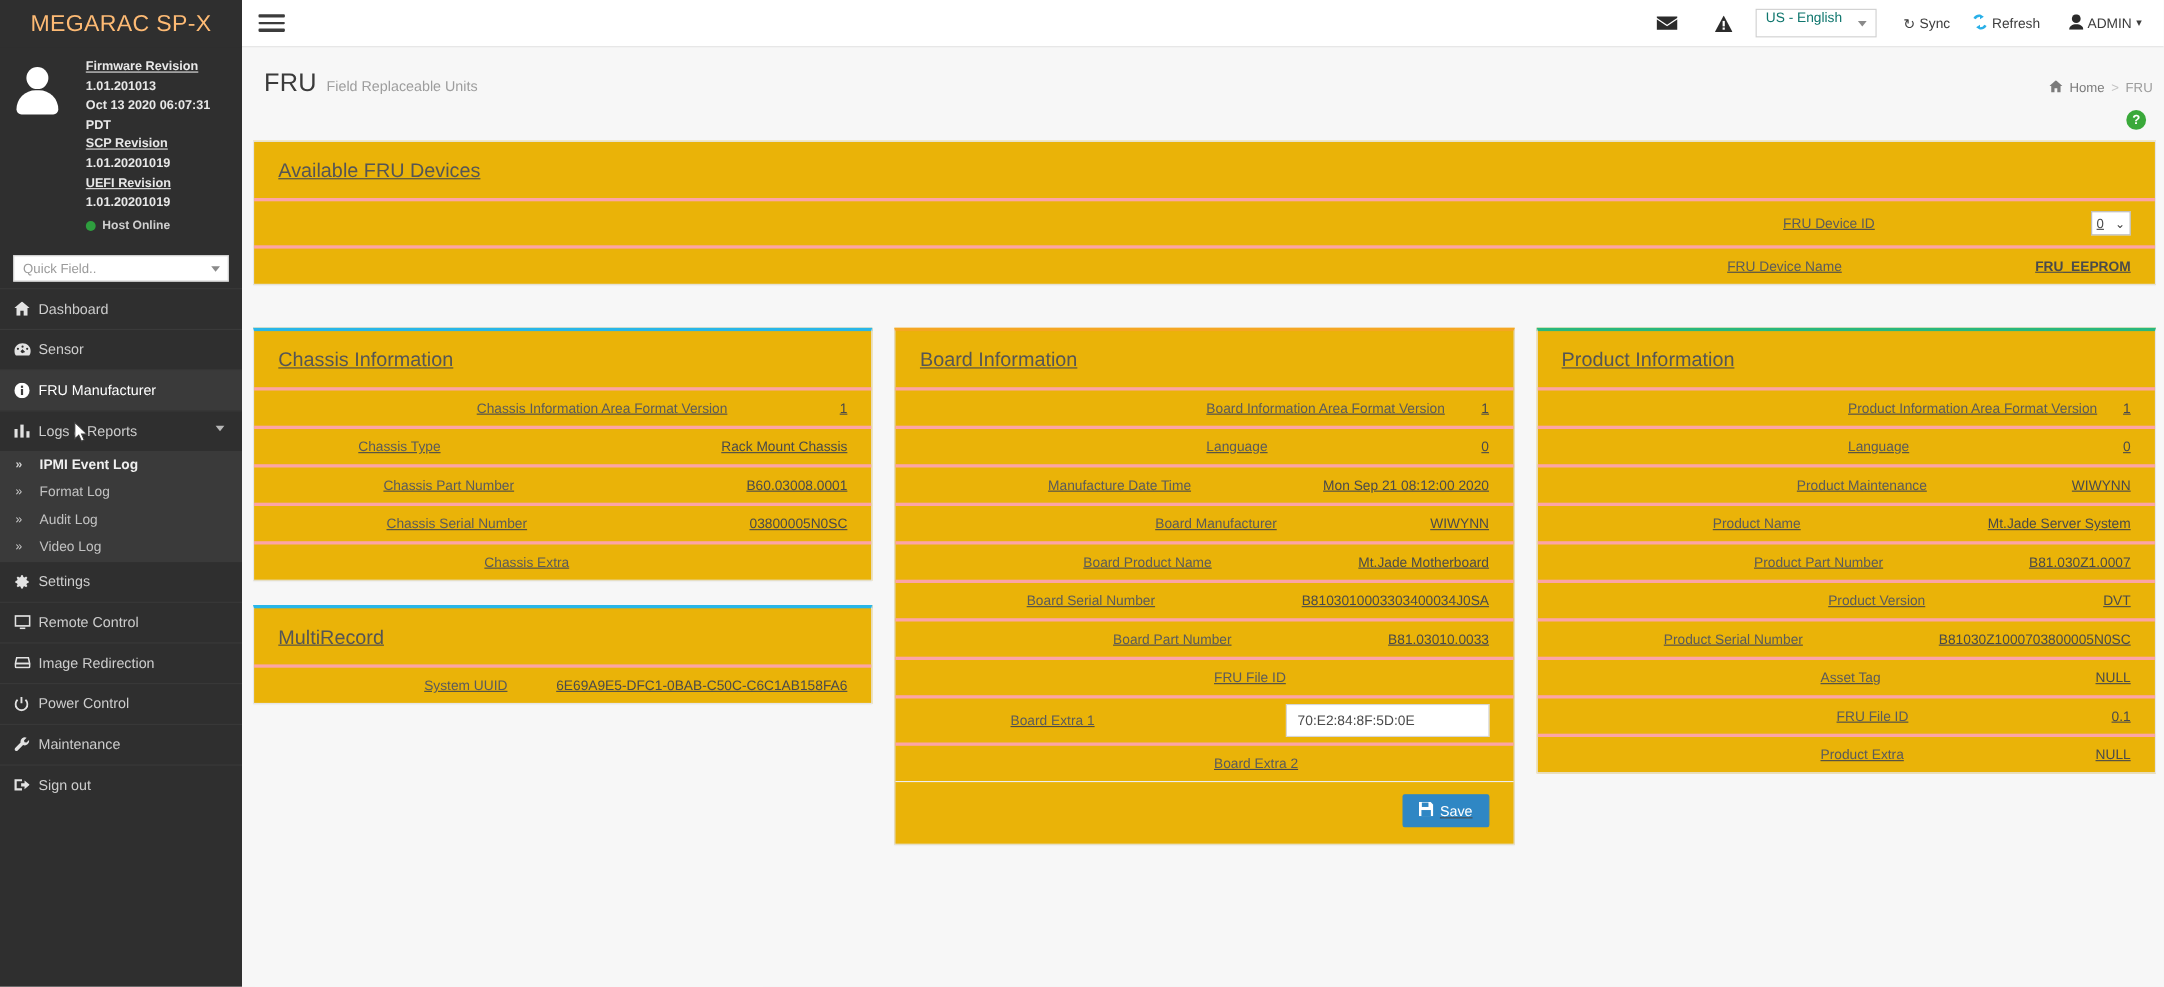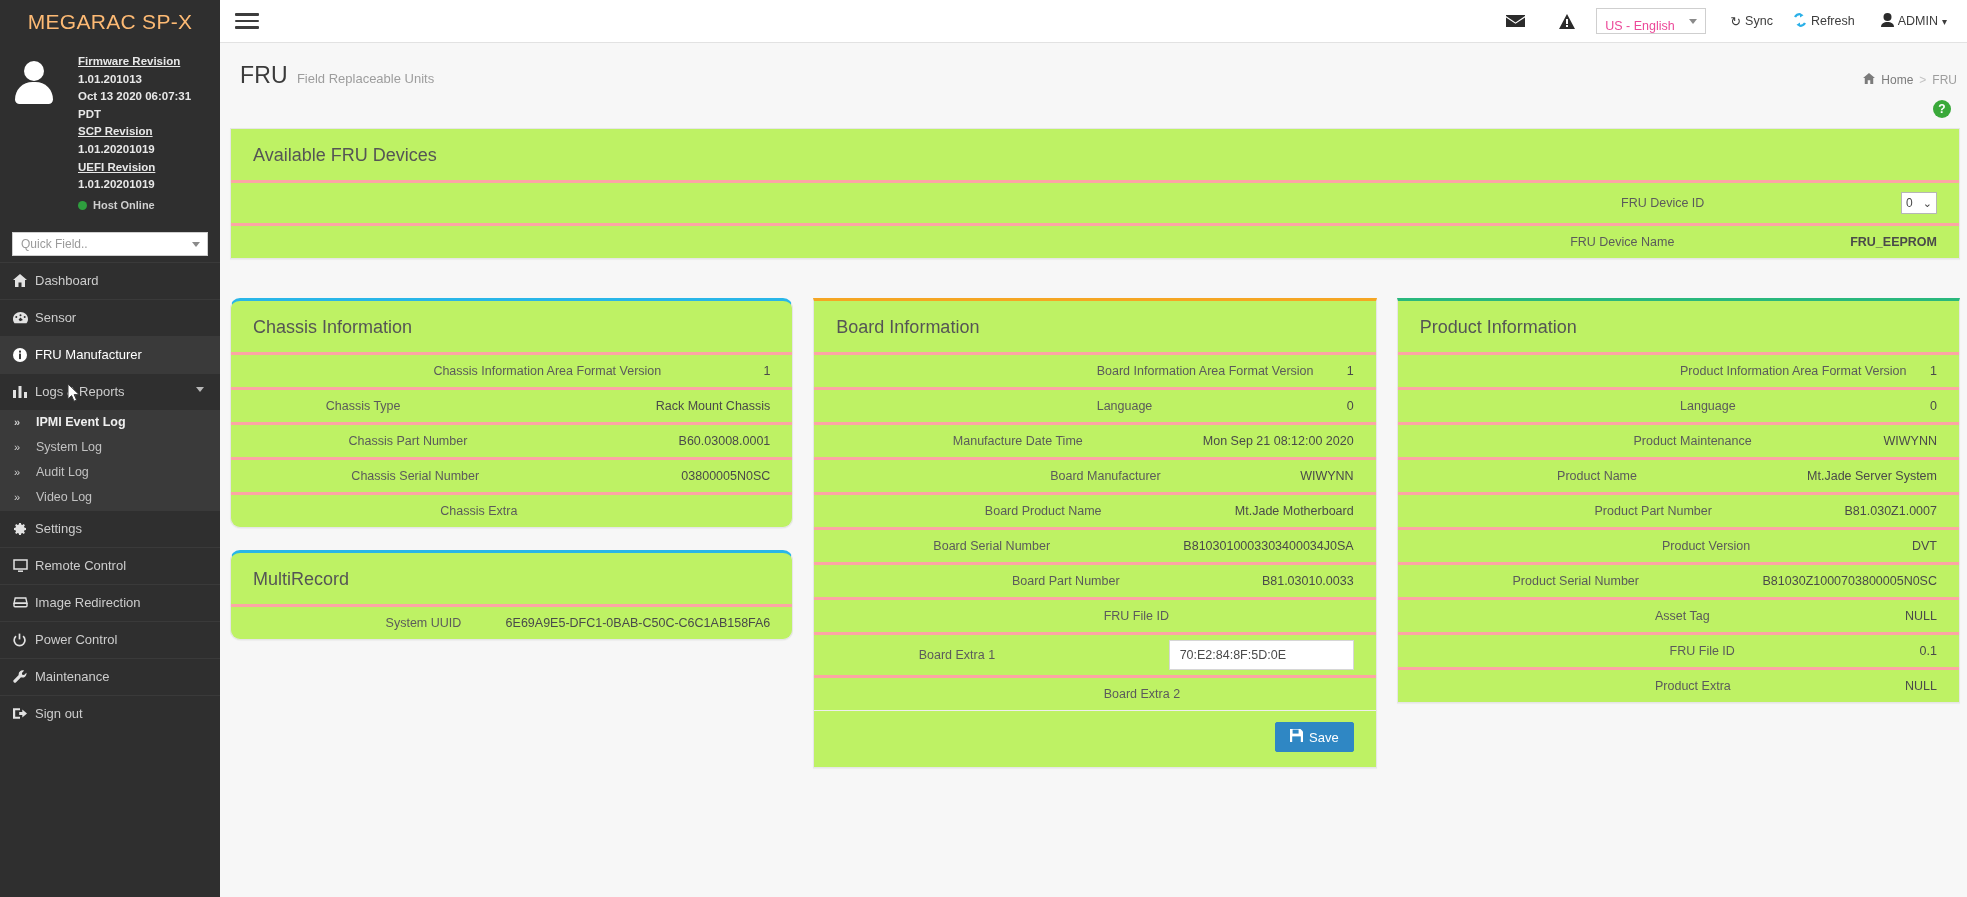--- a/index.html
+++ b/index.html
@@ -158,24 +158,24 @@
   .tb-icon {
     color: #2b2b2b;
     margin: 0 17px;
     display: inline-flex; align-items: center;
     cursor: pointer;
   }
   #lang-select {
     width: 110px; height: 26px;
     border: 1px solid #cfcfcf;
     background: #fff;
-    display: flex; align-items: flex-end;
+    display: flex; align-items: flex-start;
     padding: 0 8px;
     font-size: 12.5px;
-    color: #ec4899;
+    color: #0f766e;
     position: relative;
     margin: 0 4px;
     cursor: pointer;
   }
   #lang-select .caret {
     position: absolute; right: 8px; top: 10px;
     width: 0; height: 0;
     border-left: 4px solid transparent;
     border-right: 4px solid transparent;
     border-top: 5px solid #8a8a8a;
@@ -219,23 +219,24 @@
     position: absolute; right: 16px; top: 100px;
     width: 18px; height: 18px; border-radius: 50%;
     background: #3aa93a;
     color: #fff; font-size: 12px; font-weight: bold;
     display: flex; align-items: center; justify-content: center;
     cursor: pointer;
   }
 
   
   .card {
-    background: #bef264;
+    background: #eab308;
     border: 1px solid #e6e6e6;
     box-shadow: 0 1px 1px rgba(0,0,0,.04);
+    text-decoration: underline;
   }
   .card-title {
     font-size: 18px; color: #555;
     padding: 16px 22px 14px 22px;
     font-weight: normal;
   }
   .row {
     display: flex;
     border-top: 3px solid #fca5a5;
     padding: 9px 22px;
@@ -268,21 +269,21 @@
     font-size: 11px; color: #444;
   }
 
   #cols {
     position: absolute; left: 10px; top: 298px;
     width: 1730px;
     display: flex;
     gap: 20px;
   }
   .col { flex: 1 1 0; min-width: 0; }
-  .card.accent-blue { border-top: 3px solid #29b6e8; border-radius: 10px; }
+  .card.accent-blue { border-top: 3px solid #29b6e8; }
   .card.accent-orange { border-top: 3px solid #f5a623; }
   .card.accent-green { border-top: 3px solid #29b87d; }
 
   #chassis-card .row .k { flex: 0 0 330px; }
   #board-card .row .k { flex: 0 0 250px; }
   #product-card .row .k { flex: 0 0 250px; }
   #multirecord-card { margin-top: 22px; }
   #multirecord-card .row .k { flex: 0 0 120px; }
 
   .row.input-row { padding-top: 5px; padding-bottom: 5px; }
@@ -387,21 +388,21 @@
     <span class="chev"></span>
   </div>
 
   <div class="sub-group">
     <div class="sub-item first">
       <span class="gt">»</span>
       <span>IPMI Event Log</span>
     </div>
     <div class="sub-item">
       <span class="gt">»</span>
-      <span>System Log</span>
+      <span>Format Log</span>
     </div>
     <div class="sub-item">
       <span class="gt">»</span>
       <span>Audit Log</span>
     </div>
     <div class="sub-item">
       <span class="gt">»</span>
       <span>Video Log</span>
     </div>
   </div>

